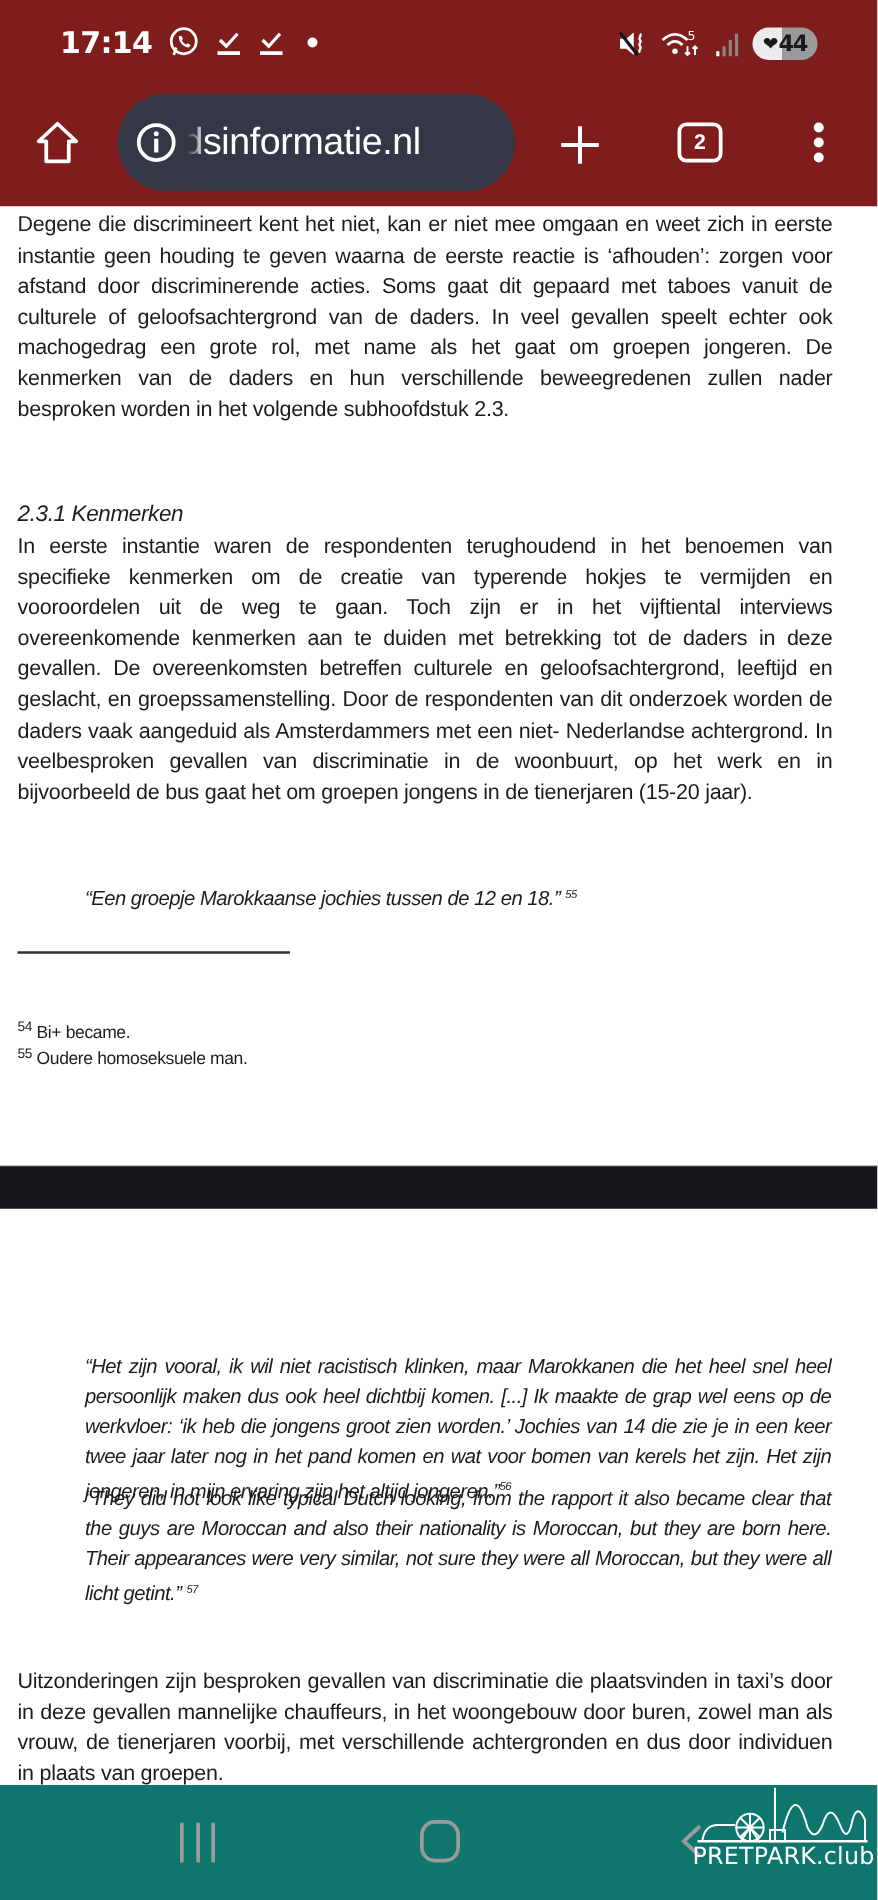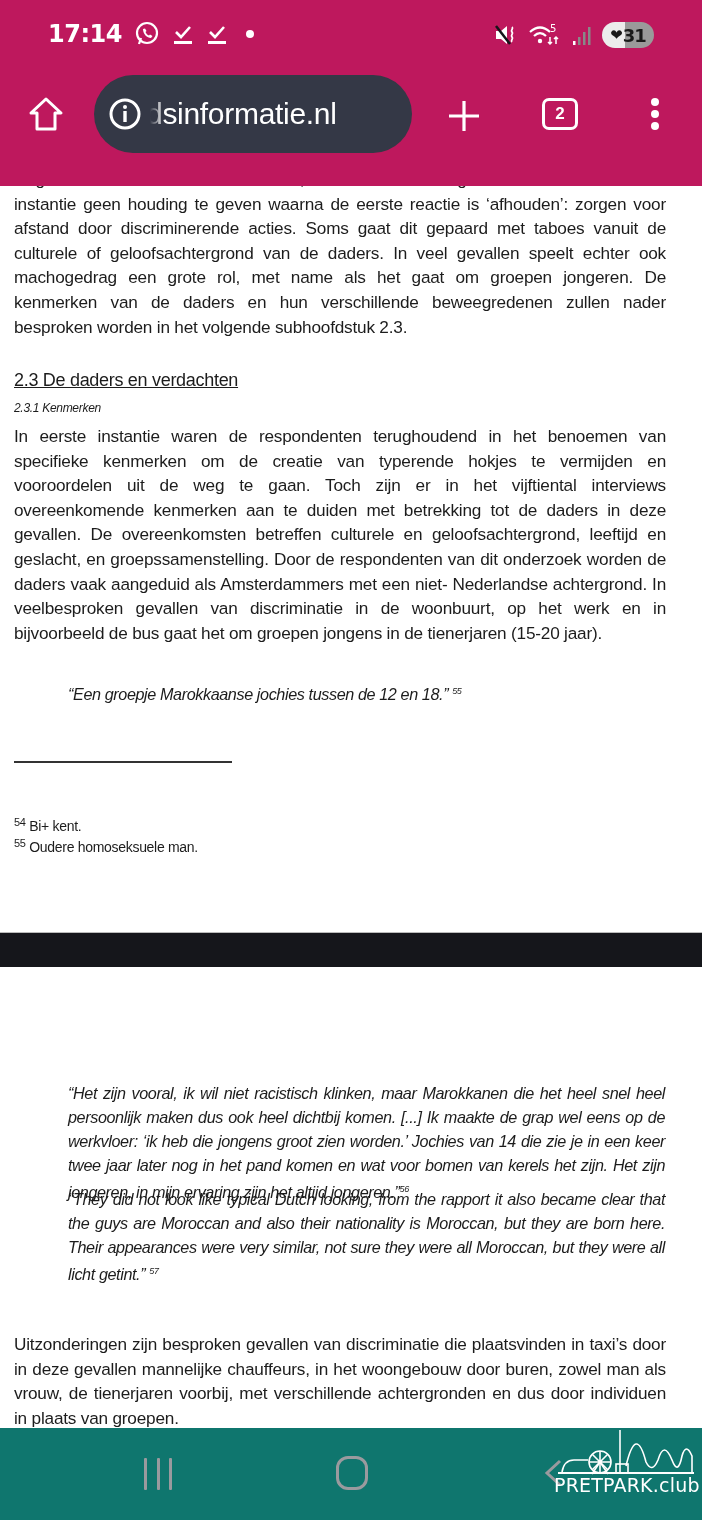--- a/index.html
+++ b/index.html
@@ -1,20 +1,20 @@
 <!DOCTYPE html>
 <html><head>
 <meta charset="utf-8">
 <style>
   * { box-sizing: border-box; margin: 0; padding: 0; }
   html, body { width: 702px; height: 1520px; overflow: hidden; background: #ffffff; }
   body { position: relative; font-family: "Liberation Sans", sans-serif; color: #1a1a1a; }
 
   
-  .chrome { position: absolute; left: 0; top: 0; width: 702px; height: 186px; background: #be185d; color: #fff; z-index: 5; }
+  .chrome { position: absolute; left: 0; top: 0; width: 702px; height: 165px; background: #7f1d1d; color: #fff; z-index: 5; }
   .status { position: absolute; left: 0; top: 0; width: 702px; height: 70px; }
   .st-left { position: absolute; left: 48px; top: 20px; display: flex; align-items: center; gap: 12px; }
   .st-time { font-family: "DejaVu Sans", sans-serif; font-weight: bold; font-size: 24px; letter-spacing: -0.5px; }
   .st-ico { display: inline-flex; align-items: center; justify-content: center; }
   .st-right { position: absolute; right: 48px; top: 22px; display: flex; align-items: center; gap: 10px; }
   .battery { width: 52px; height: 26px; border-radius: 13px; background: linear-gradient(90deg,#ececec 0 45%, #9a9a9a 45% 100%); display: flex; align-items: center; justify-content: center; color: #1a1a1a; font-weight: bold; font-size: 18px; font-family: "DejaVu Sans", sans-serif; letter-spacing: -1px; }
 
   .toolbar { position: absolute; left: 0; top: 72px; width: 702px; height: 86px; }
   .tb-home { position: absolute; left: 24px; top: 20px; width: 44px; height: 44px; display: flex; align-items: center; justify-content: center; cursor: pointer; }
   .urlbar { position: absolute; left: 94px; top: 3px; width: 318px; height: 78px; border-radius: 39px; background: #343846; display: flex; align-items: center; overflow: hidden; cursor: text; }
@@ -28,21 +28,21 @@
 
   
   .page { position: absolute; left: 0; width: 702px; background: #fff; }
   .p1 { top: 165px; height: 705px; }
   .sep { position: absolute; left: 0; top: 932px; width: 702px; height: 35px; background: #15161b; border-top: 1px solid #bbb; }
   .p2 { top: 1010px; height: 461px; overflow: hidden; }
 
   .txt { font-family: "Liberation Sans", sans-serif; font-size: 17.2px; line-height: 24.6px; text-align: justify; color: #1c1c1c; letter-spacing: -0.2px; }
   .body-para { position: absolute; left: 14px; width: 652px; }
   .heading { position: absolute; left: 14px; font-size: 18px; text-decoration: underline; color: #1c1c1c; letter-spacing: -0.3px; }
-  .subheading { position: absolute; left: 14px; font-size: 12px; font-style: italic; color: #1c1c1c; letter-spacing: -0.3px; }
+  .subheading { position: absolute; left: 14px; font-size: 18px; font-style: italic; color: #1c1c1c; letter-spacing: -0.3px; }
   .quote { position: absolute; left: 68px; width: 597px; font-style: italic; font-size: 16.2px; line-height: 24px; text-align: justify; color: #1c1c1c; letter-spacing: -0.4px; }
   sup { font-size: 9px; vertical-align: 6px; font-style: italic; }
   .fn-rule { position: absolute; left: 14px; top: 596px; width: 218px; height: 1.5px; background: #333; }
   .footnote { position: absolute; left: 14px; font-size: 14px; color: #1c1c1c; letter-spacing: -0.3px; }
   .footnote sup { font-style: normal; font-size: 11px; vertical-align: 5px; }
   .cut-line { text-decoration: underline; text-align: right; white-space: nowrap; }
 
   
   .navbar { position: absolute; left: 0; top: 1428px; width: 702px; height: 110px; background: #0f766e; z-index: 5; }
   .nav-recent { position: absolute; left: 140px; top: 30px; width: 36px; height: 32px; display: flex; justify-content: space-between; padding: 0 4px; cursor: pointer; }
@@ -104,21 +104,21 @@
       <span class="st-ico">
         <svg width="20" height="22" viewBox="0 0 20 22">
             <rect x="1" y="17" width="2.5" height="4" fill="#fff"></rect>
             <rect x="6" y="13" width="2.5" height="8" fill="#888"></rect>
             <rect x="11" y="8" width="2.5" height="13" fill="#888"></rect>
             <rect x="16" y="3" width="2.5" height="18" fill="#888"></rect>
           </svg>
       </span>
       <span class="battery">
         <span style="font-size:15px;margin-right:1px">❤︎</span>
-        <span>31</span>
+        <span>44</span>
       </span>
     </div>
   </div>
 
   <div class="toolbar">
     <div class="tb-home">
       <svg width="36" height="36" viewBox="0 0 36 36">
           <path d="M18 3 L33 17 H27 V33 H9 V17 H3 Z" fill="none" stroke="#fff" stroke-width="3" stroke-linejoin="round"></path>
         </svg>
     </div>
@@ -142,26 +142,25 @@
     <div class="tb-menu">
       <span></span>
       <span></span>
       <span></span>
     </div>
   </div>
 </div>
 
 <div class="page p1">
   <p class="txt body-para" style="top:2px">Degene die discrimineert kent het niet, kan er niet mee omgaan en weet zich in eerste instantie geen houding te geven waarna de eerste reactie is ‘afhouden’: zorgen voor afstand door discriminerende acties. Soms gaat dit gepaard met taboes vanuit de culturele of geloofsachtergrond van de daders. In veel gevallen speelt echter ook machogedrag een grote rol, met name als het gaat om groepen jongeren. De kenmerken van de daders en hun verschillende beweegredenen zullen nader besproken worden in het volgende subhoofdstuk 2.3.</p>
-  <div class="heading" style="top:205px">2.3 De daders en verdachten</div>
   <div class="subheading" style="top:236px">2.3.1 Kenmerken</div>
   <p class="txt body-para" style="top:259px">In eerste instantie waren de respondenten terughoudend in het benoemen van specifieke kenmerken om de creatie van typerende hokjes te vermijden en vooroordelen uit de weg te gaan. Toch zijn er in het vijftiental interviews overeenkomende kenmerken aan te duiden met betrekking tot de daders in deze gevallen. De overeenkomsten betreffen culturele en geloofsachtergrond, leeftijd en geslacht, en groepssamenstelling. Door de respondenten van dit onderzoek worden de daders vaak aangeduid als Amsterdammers met een niet- Nederlandse achtergrond. In veelbesproken gevallen van discriminatie in de woonbuurt, op het werk en in bijvoorbeeld de bus gaat het om groepen jongens in de tienerjaren (15-20 jaar).</p>
-  <p class="quote" style="top:514px;width:auto;white-space:nowrap"><span>“Een groepje Marokkaanse jochies tussen de 12 en 18.”</span> <sup>55</sup></p>
+  <p class="quote" style="top:538px;width:auto;white-space:nowrap"><span>“Een groepje Marokkaanse jochies tussen de 12 en 18.”</span> <sup>55</sup></p>
   <div class="fn-rule"></div>
-  <div class="footnote" style="top:651px"><sup>54</sup> <span>Bi+ kent.</span></div>
+  <div class="footnote" style="top:651px"><sup>54</sup> <span>Bi+ became.</span></div>
   <div class="footnote" style="top:672px"><sup>55</sup> <span>Oudere homoseksuele man.</span></div>
 </div>
 
 <div class="sep"></div>
 
 <div class="page p2">
   <p class="quote" style="top:71px"><span>“Het zijn vooral, ik wil niet racistisch klinken, maar Marokkanen die het heel snel heel persoonlijk maken dus ook heel dichtbij komen. [...] Ik maakte de grap wel eens op de werkvloer: ‘ik heb die jongens groot zien worden.’ Jochies van 14 die zie je in een keer twee jaar later nog in het pand komen en wat voor bomen van kerels het zijn. Het zijn jongeren, in mijn ervaring zijn het altijd jongeren.”</span><sup>56</sup></p>
   <p class="quote" style="top:177px"><span>“They did not look like typical Dutch looking, from the rapport it also became clear that the guys are Moroccan and also their nationality is Moroccan, but they are born here. Their appearances were very similar, not sure they were all Moroccan, but they were all licht getint.”</span> <sup>57</sup></p>
   <p class="txt body-para" style="top:322px">Uitzonderingen zijn besproken gevallen van discriminatie die plaatsvinden in taxi’s door in deze gevallen mannelijke chauffeurs, in het woongebouw door buren, zowel man als vrouw, de tienerjaren voorbij, met verschillende achtergronden en dus door individuen in plaats van groepen.</p>
   <p class="quote cut-line" style="top:445px">“Waar het eigenlijk op neerkomt is: deze chauffeur was mensen eigenlijk heel erg aan</p>

